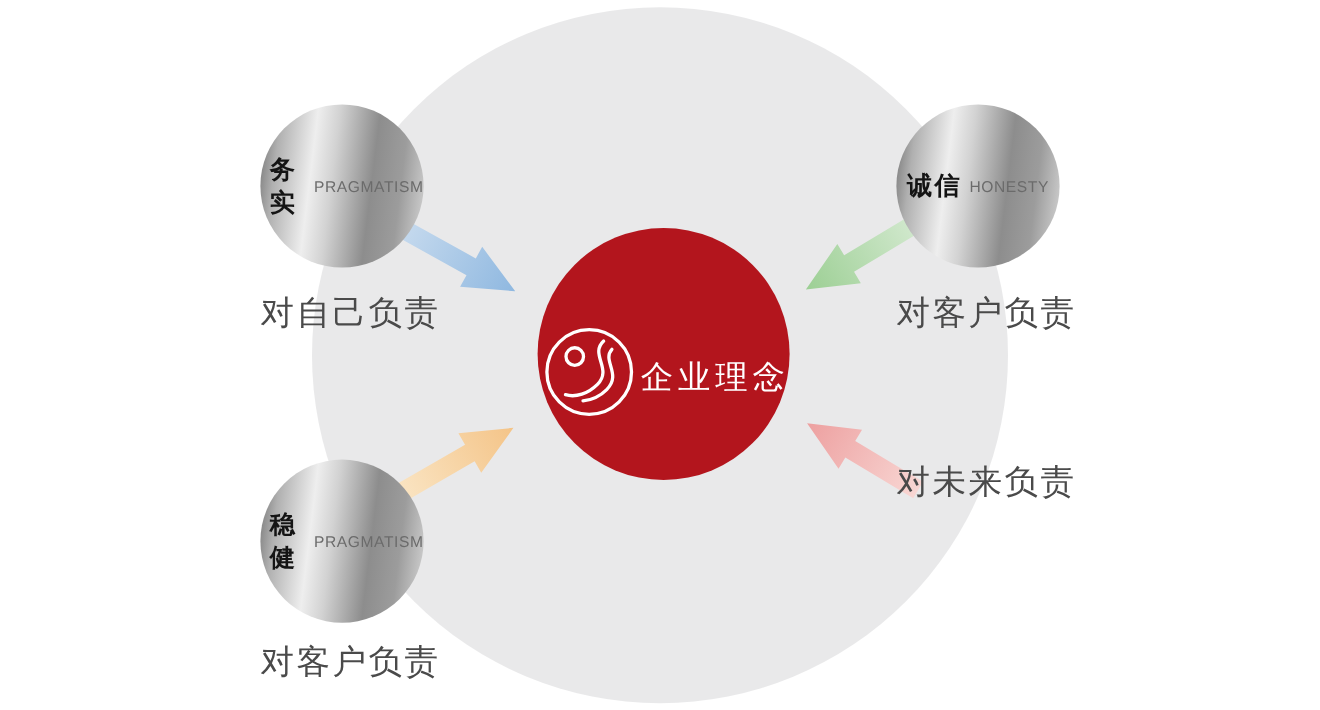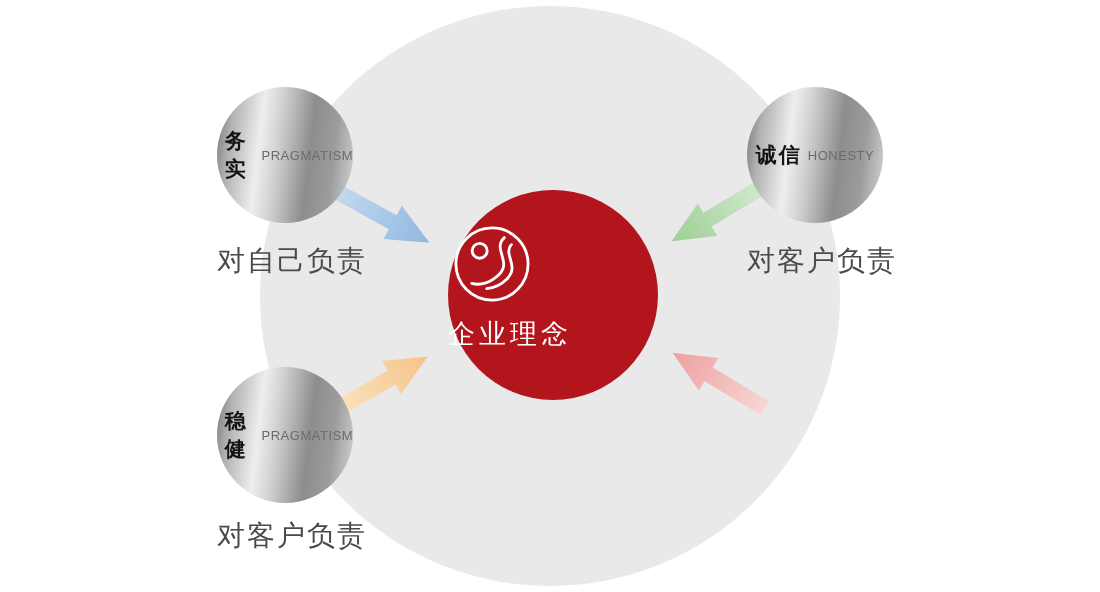--- a/index.html
+++ b/index.html
@@ -13,35 +13,35 @@
     position: absolute; left: 260px; top: 6px; width: 580px; height: 580px;
     border-radius: 50%;
     background: radial-gradient(circle at 50% 50%,
       #e9e9ea 0%, #e9e9ea 82%, #f0f0f1 87%, #f8f8f9 94%, #ffffff 100%);
   }
 
   
   .center-circle {
     position: absolute; left: 448px; top: 190px; width: 210px; height: 210px;
     border-radius: 50%;
-    display: flex; flex-direction: column; 
+    display: flex; flex-direction: row; align-items: center;
     padding-top: 30px;
   }
   .center-logo { width: 88px; height: 88px; }
   .center-title {
     margin-top: 8px;
     color: #ffffff; font-size: 27px; letter-spacing: 4px; font-weight: 400;
     white-space: nowrap;
   }
 
   
   .node { position: absolute; width: 136px; text-align: center; }
   .node.tl { left: 217px; top: 87px; }
   .node.tr { left: 747px; top: 87px; }
-  .node.bl { left: 217px; top: 367px; }
+  .node.bl { left: 217px; top: 383px; }
   .node.br { left: 747px; top: 369px; }
 
   .metal-circle {
     width: 136px; height: 136px; border-radius: 50%;
     background: linear-gradient(97deg,
       #6f6f6f 0%, #b0b0b0 12%, #eeeeee 32%, #d2d2d2 44%,
       #8d8d8d 66%, #9c9c9c 82%, #d8d8d8 100%);
     display: flex; flex-direction: row; align-items: center; justify-content: center;
     gap: 6px;
   }
@@ -136,15 +136,16 @@
 
   <div class="node bl">
     <div class="metal-circle">
       <div class="node-cn">稳健</div>
       <div class="node-en">PRAGMATISM</div>
     </div>
     <div class="caption">对客户负责</div>
   </div>
 
   <div class="node br">
+    <div class="caption">对未来负责</div>
   </div>
 
 </div>
 
 </body></html>

